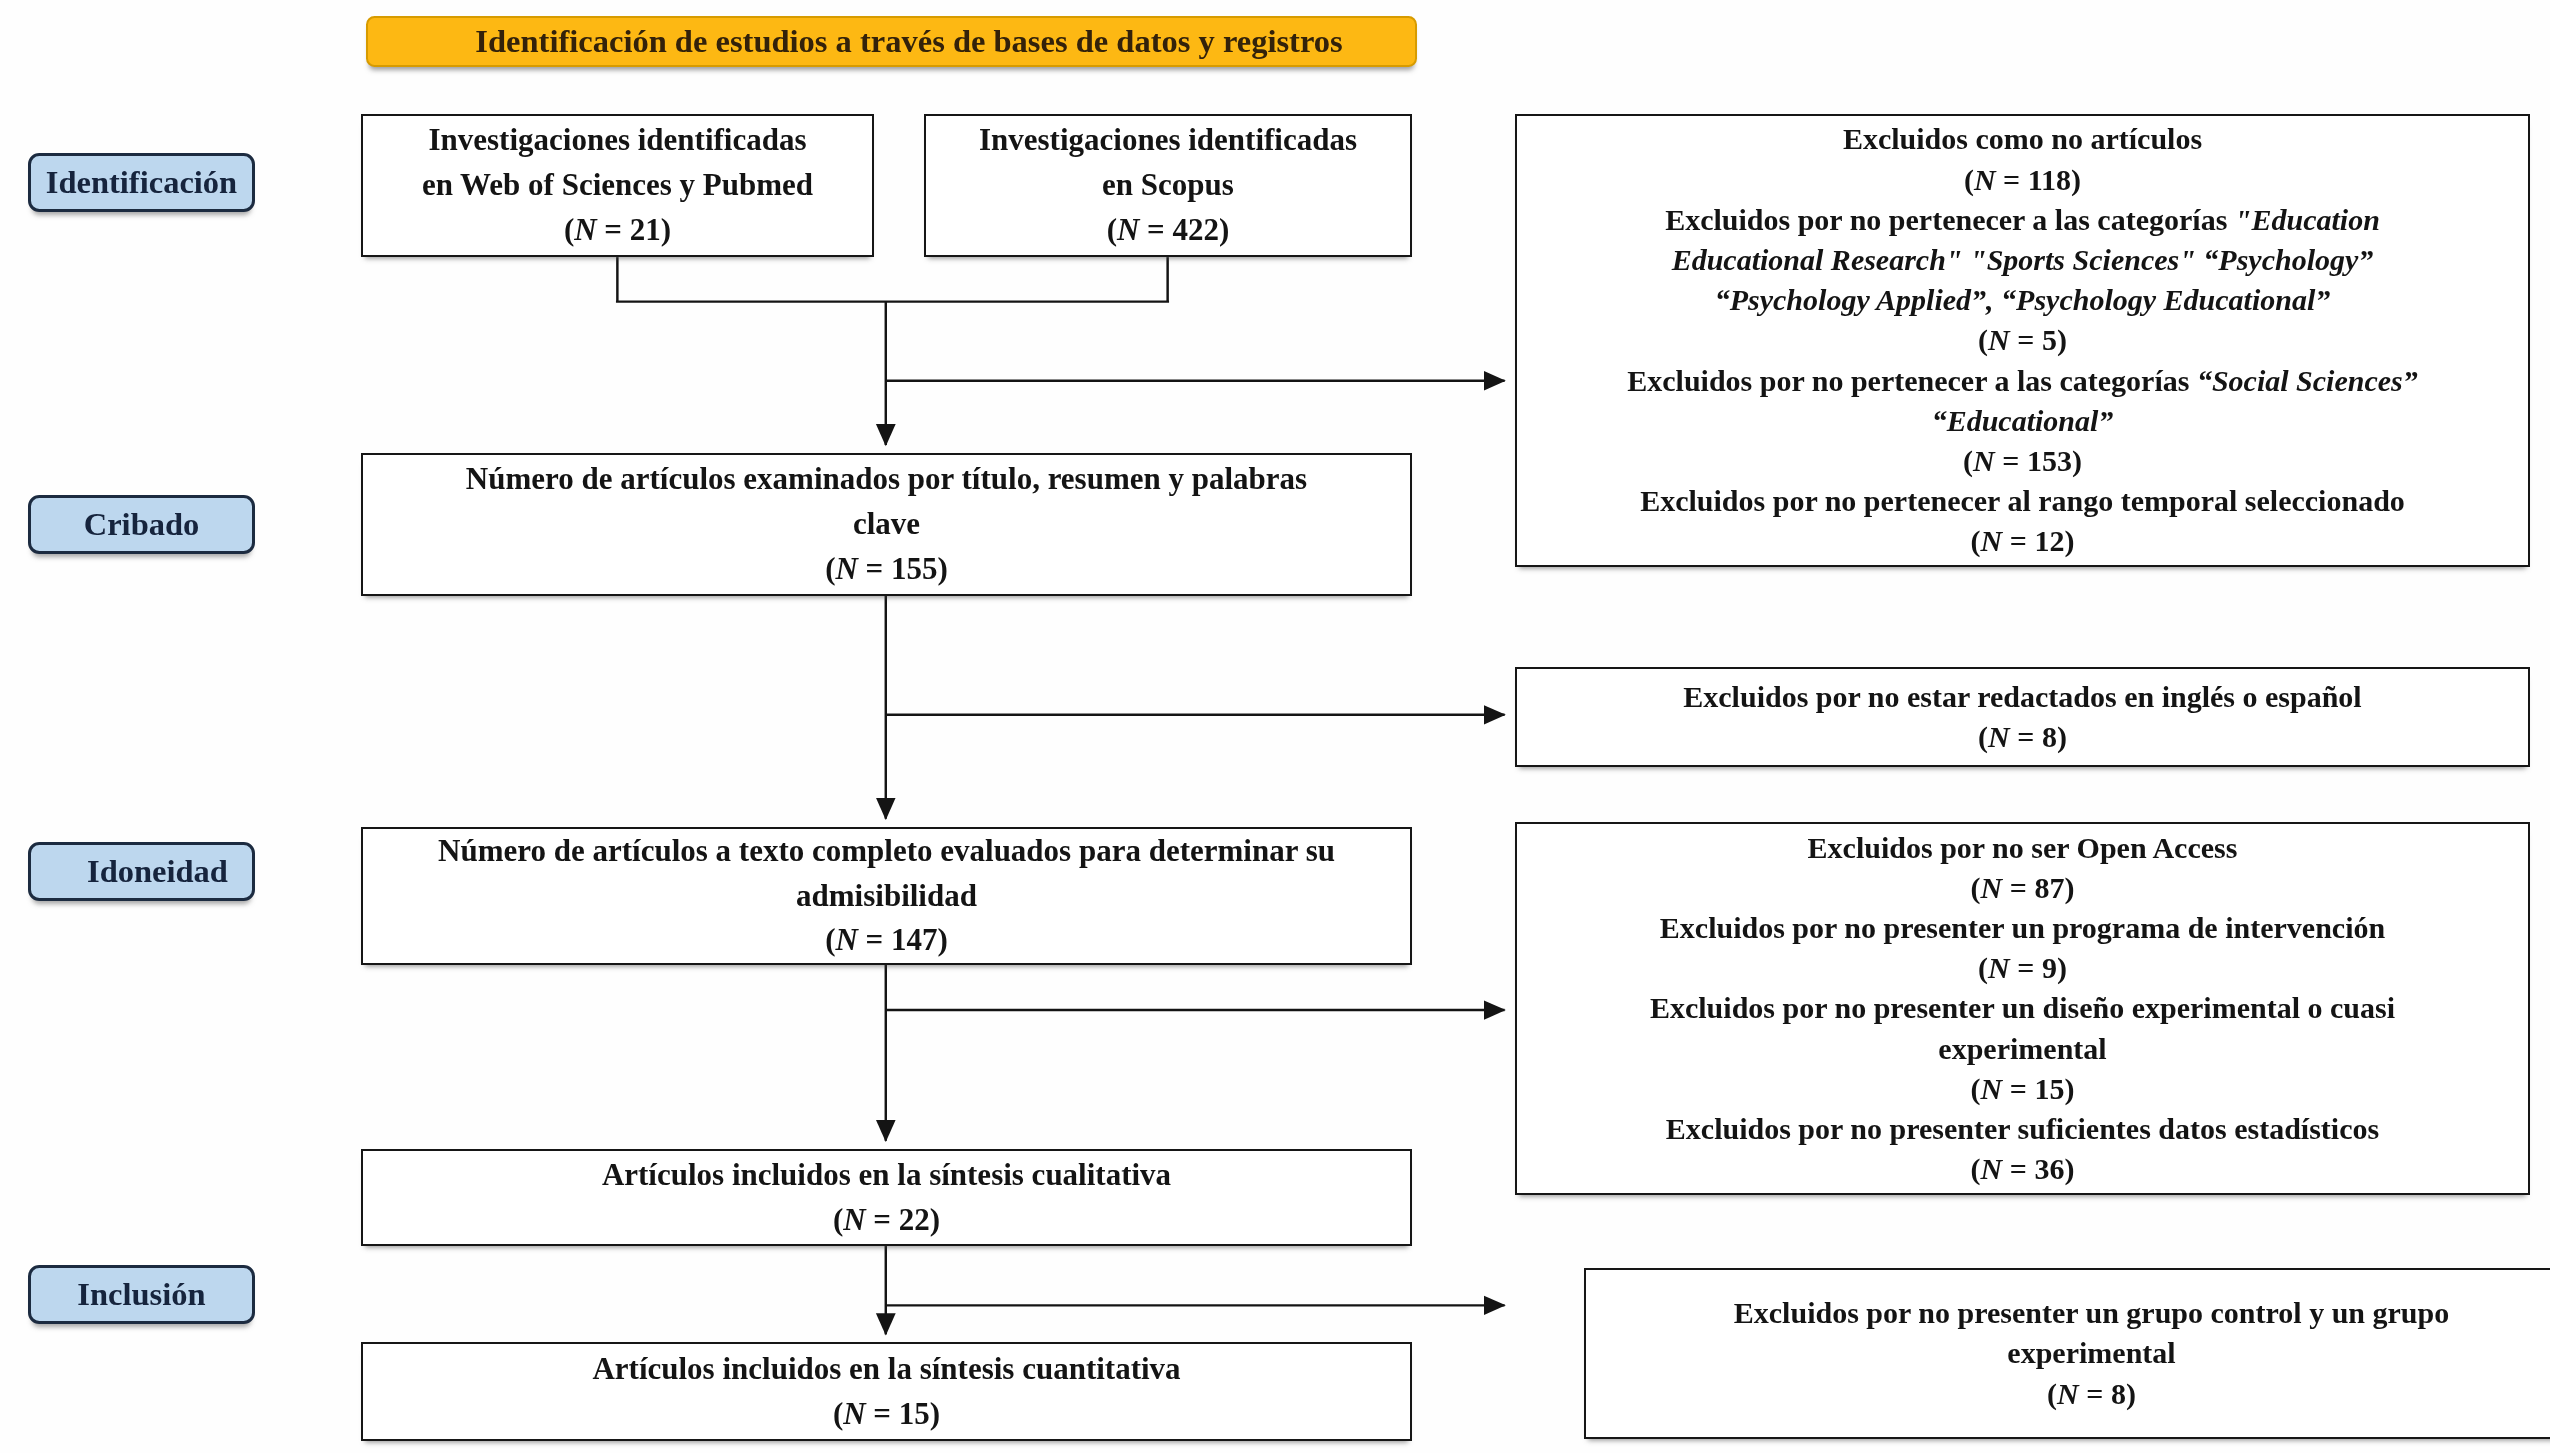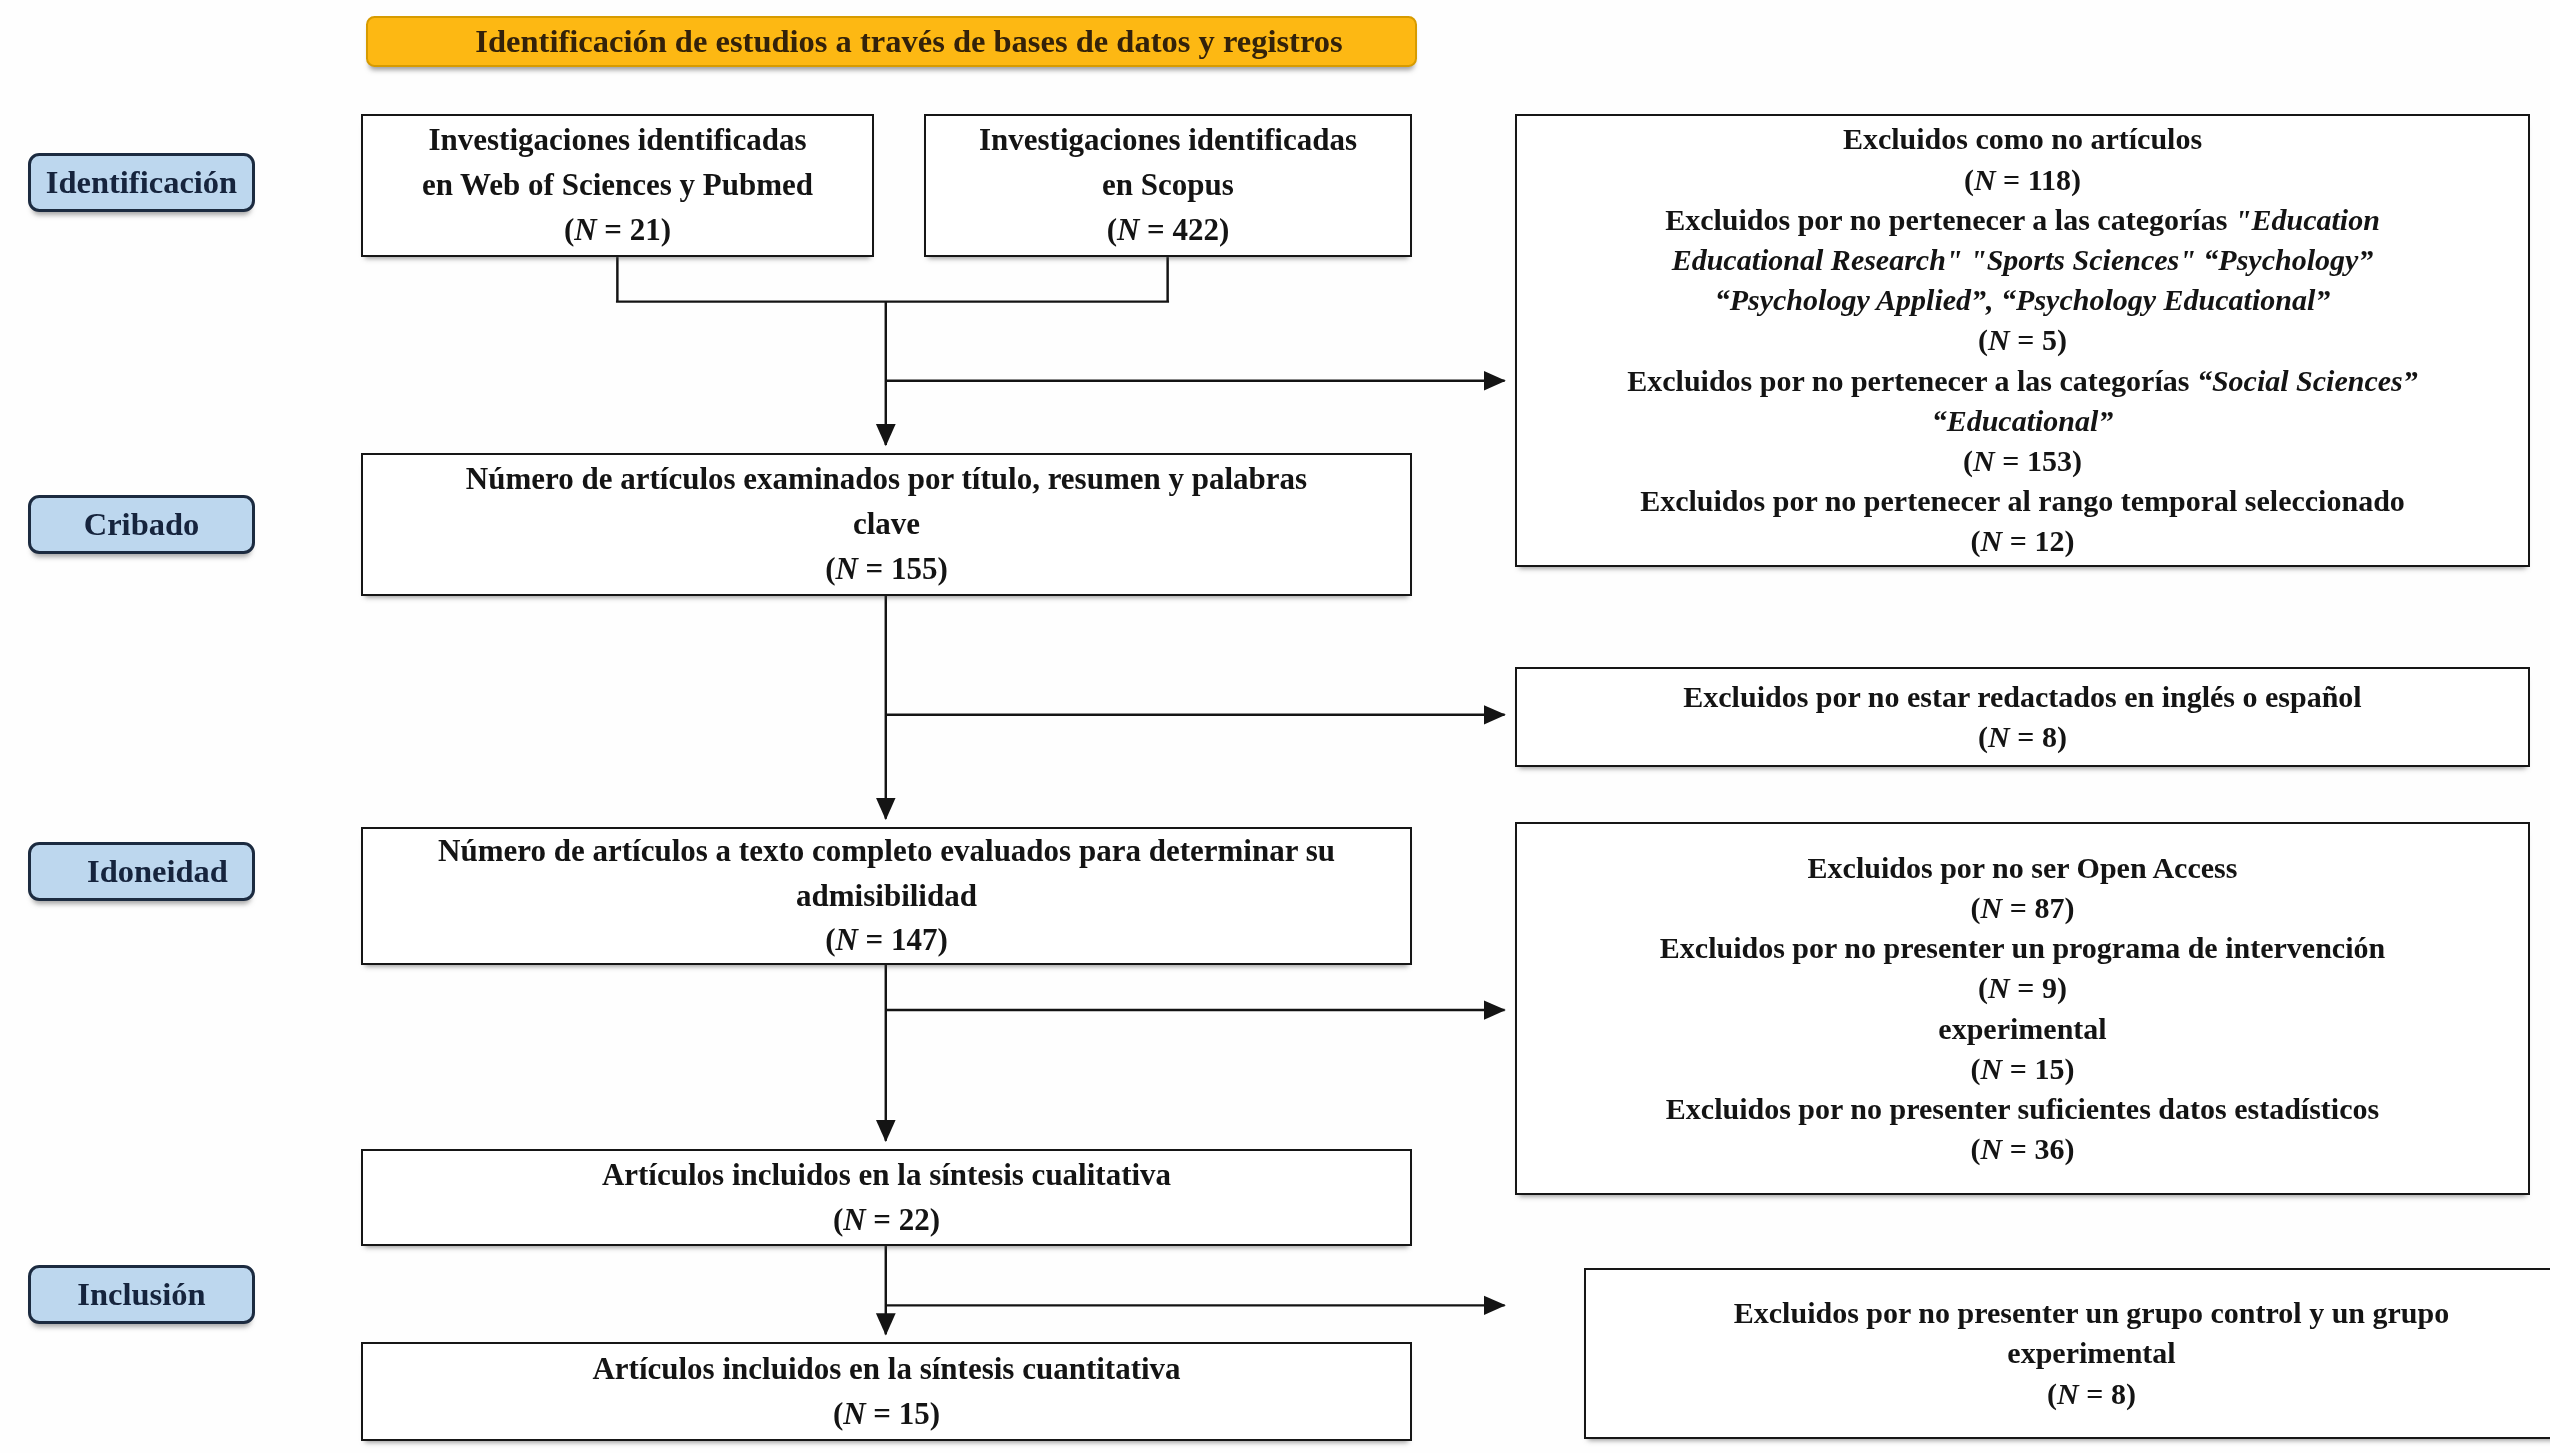--- a/index.html
+++ b/index.html
@@ -138,20 +138,21 @@
   <div class="box excl" style="left:1515px;top:667px;width:1015px;height:100px;">
       <div><span>Excluidos por no estar redactados en inglés o español</span></div>
       <div><span>(</span><span class="it">N</span><span> = 8)</span></div>
     </div>
 
   <div class="box excl" style="left:1515px;top:822px;width:1015px;height:373px;">
       <div><span>Excluidos por no ser Open Access</span></div>
       <div><span>(</span><span class="it">N</span><span> = 87)</span></div>
       <div><span>Excluidos por no presenter un programa de intervención</span></div>
       <div><span>(</span><span class="it">N</span><span> = 9)</span></div>
+      <div><span>Excluidos por no presenter un diseño experimental o cuasi</span></div>
       <div><span>experimental</span></div>
       <div><span>(</span><span class="it">N</span><span> = 15)</span></div>
       <div><span>Excluidos por no presenter suficientes datos estadísticos</span></div>
       <div><span>(</span><span class="it">N</span><span> = 36)</span></div>
     </div>
 
   <div class="box excl" style="left:1584px;top:1224px;width:1015px;height:171px;margin-top:44px;">
       <div><span>Excluidos por no presenter un grupo control y un grupo</span></div>
       <div><span>experimental</span></div>
       <div><span>(</span><span class="it">N</span><span> = 8)</span></div>

